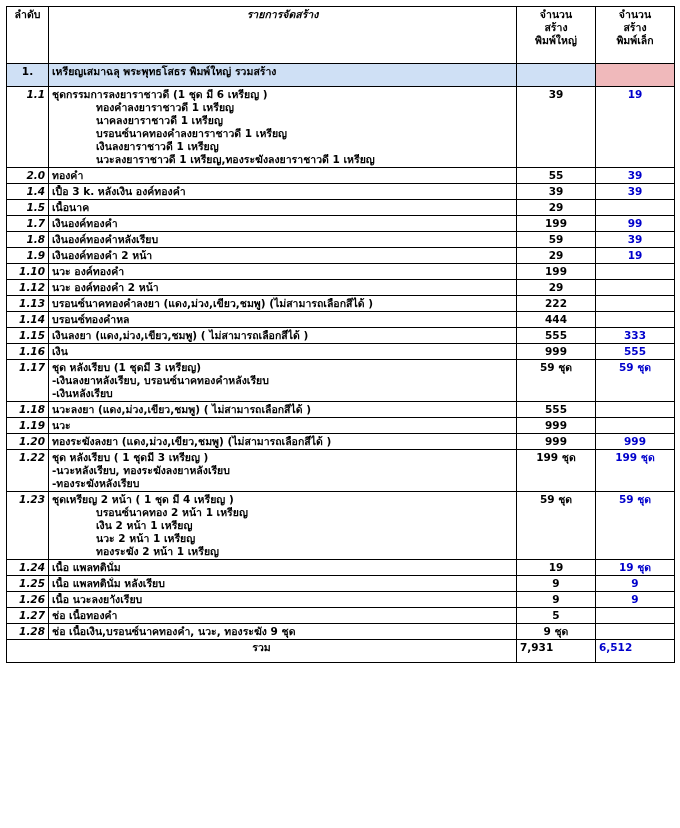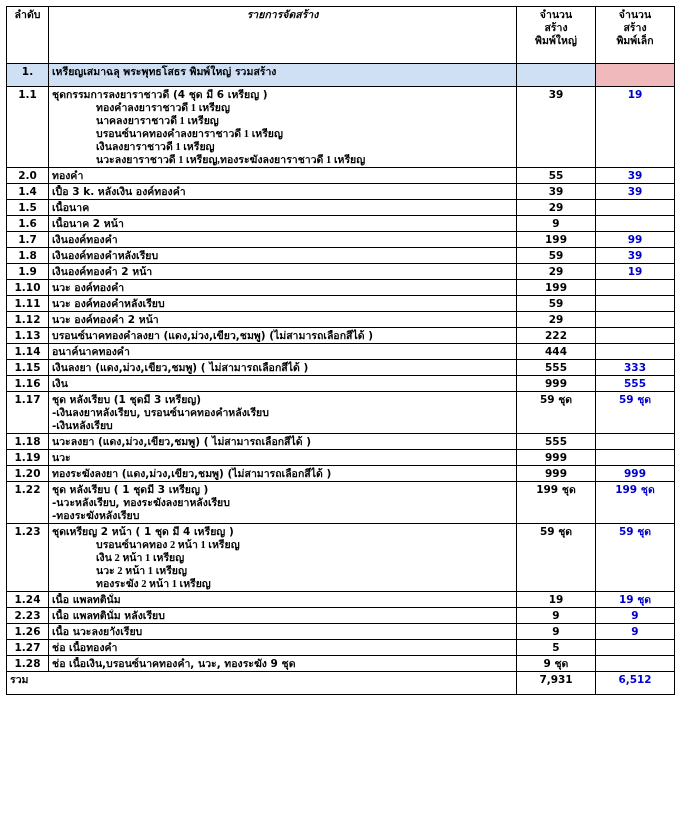--- a/index.html
+++ b/index.html
@@ -57,42 +57,41 @@
   }
   .title-row td.no-cell {
     text-align: center;
   }
   .title-row td.pink {
     background: #f0b9bb;
   }
 
   td.num { text-align: center; }
   td.blue { color: #0000cc; text-align: center; }
-  td.idx { text-align: center; padding-left: 3px; }
+  td.idx { text-align: right; padding-left: 3px; font-style: italic; }
 
   .desc { position: relative; }
   .sub {
     display: block;
     padding-left: 44px;
-    font-family: Liberation Serif, serif;
   }
   .sub2 {
     display: block;
     padding-left: 0px;
   }
   .rowline { white-space: nowrap; overflow: hidden; }
 
   .total-row td {
     font-size: 11.5px;
     height: 20px;
     vertical-align: middle;
+    text-align: left;
+  }
+  .total-row td.lbl {
     text-align: center;
-  }
-  .total-row td.lbl {
-    text-align: left;
   }
 </style>
 </head>
 <body>
 
 <div class="sheet">
   <table class="grid">
     <colgroup>
       <col class="c-no">
       <col class="c-desc">
@@ -118,21 +117,21 @@
     <tbody id="tbody">
         <tr class="title-row">
           <td class="no-cell">1.</td>
           <td>เหรียญเสมาฉลุ พระพุทธโสธร พิมพ์ใหญ่     รวมสร้าง</td>
           <td></td>
           <td class="pink"></td>
         </tr>
         <tr>
           <td class="idx">1.1</td>
           <td class="desc">
-            <div class="sub2 rowline">ชุดกรรมการลงยาราชาวดี      (4 ชุด มี 6 เหรียญ )</div>
+            <div class="sub2 rowline">ชุดกรรมการลงยาราชาวดี      (1 ชุด มี 6 เหรียญ )</div>
             <div class="sub rowline">ทองคำลงยาราชาวดี          1     เหรียญ</div>
             <div class="sub rowline">นาคลงยาราชาวดี              1     เหรียญ</div>
             <div class="sub rowline">บรอนซ์นาคทองคำลงยาราชาวดี    1     เหรียญ</div>
             <div class="sub rowline">เงินลงยาราชาวดี                1     เหรียญ</div>
             <div class="sub rowline">นวะลงยาราชาวดี 1 เหรียญ,ทองระฆังลงยาราชาวดี 1 เหรียญ</div>
           </td>
           <td class="num">39</td>
           <td class="blue">19</td>
         </tr>
         <tr>
@@ -153,28 +152,20 @@
         </tr>
         <tr>
           <td class="idx">1.5</td>
           <td class="desc">
             <div class="sub2 rowline">เนื้อนาค</div>
           </td>
           <td class="num">29</td>
           <td class="blue"></td>
         </tr>
         <tr>
-          <td class="idx">1.6</td>
-          <td class="desc">
-            <div class="sub2 rowline">เนื้อนาค 2 หน้า</div>
-          </td>
-          <td class="num">9</td>
-          <td class="blue"></td>
-        </tr>
-        <tr>
           <td class="idx">1.7</td>
           <td class="desc">
             <div class="sub2 rowline">เงินองค์ทองคำ</div>
           </td>
           <td class="num">199</td>
           <td class="blue">99</td>
         </tr>
         <tr>
           <td class="idx">1.8</td>
           <td class="desc">
@@ -193,47 +184,39 @@
         </tr>
         <tr>
           <td class="idx">1.10</td>
           <td class="desc">
             <div class="sub2 rowline">นวะ องค์ทองคำ</div>
           </td>
           <td class="num">199</td>
           <td class="blue"></td>
         </tr>
         <tr>
-          <td class="idx">1.11</td>
-          <td class="desc">
-            <div class="sub2 rowline">นวะ  องค์ทองคำหลังเรียบ</div>
-          </td>
-          <td class="num">59</td>
-          <td class="blue"></td>
-        </tr>
-        <tr>
           <td class="idx">1.12</td>
           <td class="desc">
             <div class="sub2 rowline">นวะ องค์ทองคำ 2 หน้า</div>
           </td>
           <td class="num">29</td>
           <td class="blue"></td>
         </tr>
         <tr>
           <td class="idx">1.13</td>
           <td class="desc">
             <div class="sub2 rowline">บรอนซ์นาคทองคำลงยา  (แดง,ม่วง,เขียว,ชมพู) (ไม่สามารถเลือกสีได้ )</div>
           </td>
           <td class="num">222</td>
           <td class="blue"></td>
         </tr>
         <tr>
           <td class="idx">1.14</td>
           <td class="desc">
-            <div class="sub2 rowline">อนาค์นาคทองคำ</div>
+            <div class="sub2 rowline">บรอนซ์ทองคำหล</div>
           </td>
           <td class="num">444</td>
           <td class="blue"></td>
         </tr>
         <tr>
           <td class="idx">1.15</td>
           <td class="desc">
             <div class="sub2 rowline">เงินลงยา  (แดง,ม่วง,เขียว,ชมพู) ( ไม่สามารถเลือกสีได้ )</div>
           </td>
           <td class="num">555</td>
@@ -305,21 +288,21 @@
         </tr>
         <tr>
           <td class="idx">1.24</td>
           <td class="desc">
             <div class="sub2 rowline">เนื้อ แพลทตินั่ม</div>
           </td>
           <td class="num">19</td>
           <td class="blue">19 ชุด</td>
         </tr>
         <tr>
-          <td class="idx">2.23</td>
+          <td class="idx">1.25</td>
           <td class="desc">
             <div class="sub2 rowline">เนื้อ แพลทตินั่ม หลังเรียบ</div>
           </td>
           <td class="num">9</td>
           <td class="blue">9</td>
         </tr>
         <tr>
           <td class="idx">1.26</td>
           <td class="desc">
             <div class="sub2 rowline">เนื้อ นวะลงยาังเรียบ</div>

